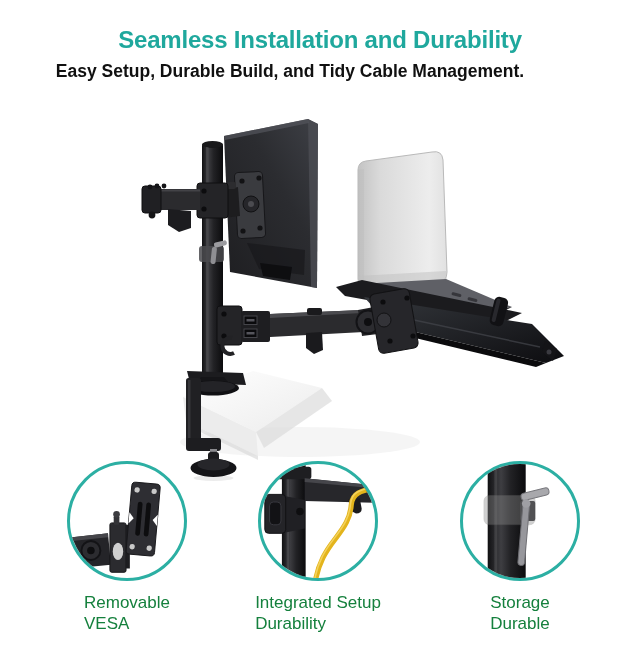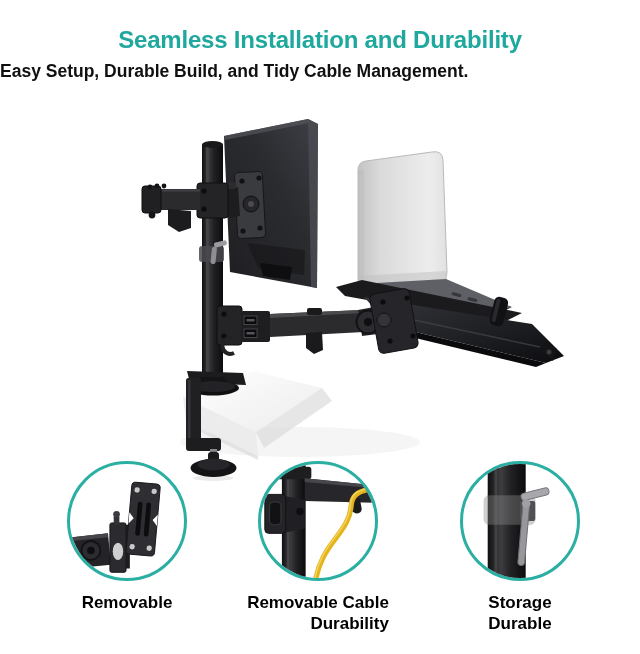--- a/index.html
+++ b/index.html
@@ -1,32 +1,32 @@
 <!DOCTYPE html>
 <html><head>
 <meta charset="utf-8">
 <style>
   html,body{margin:0;padding:0;background:#fff;}
   .page{position:relative;width:640px;height:654px;background:#fff;overflow:hidden;
         font-family:"Liberation Sans",sans-serif;}
   .title{position:absolute;top:26px;left:0;width:640px;text-align:center;margin:0;
          font-size:24px;font-weight:700;letter-spacing:-0.2px;color:#1FA89D;}
-  .subtitle{position:absolute;top:61px;left:0;width:580px;text-align:left;margin:0;
+  .subtitle{position:absolute;top:61px;left:0;width:580px;text-align:center;margin:0;
             font-size:17.5px;font-weight:700;color:#101010;}
   .hero{position:absolute;top:98px;left:0;width:640px;height:392px;}
   .features{position:absolute;top:461px;left:0;width:640px;height:190px;}
   .feature{position:absolute;width:200px;display:flex;flex-direction:column;align-items:center;}
   .f1{left:27px;top:0;}
   .f2{left:218px;top:0;}
   .f3{left:420px;top:0;}
   .circle{width:120px;height:120px;box-sizing:border-box;border:3.5px solid #2CAFA3;
           border-radius:50%;overflow:hidden;background:#fff;}
   .circle svg{display:block;width:100%;height:100%;}
-  .flabel{margin-top:11px;text-align:right;font-size:17px;line-height:21px;
-          font-weight:700;color:#000000;}
+  .flabel{margin-top:11px;text-align:left;font-size:17px;line-height:21px;
+          font-weight:400;color:#15803d;}
   .flabel span{display:block;}
 </style>
 </head>
 <body>
 
 <div class="page">
 
   <h1 class="title">Seamless Installation and Durability</h1>
   <p class="subtitle">Easy Setup, Durable Build, and Tidy Cable Management.</p>
 
@@ -210,20 +210,21 @@
               <circle cx="86" cy="28" r="2.8" fill="#c9c9c9"></circle>
             <circle cx="68" cy="88" r="2.8" fill="#c9c9c9"></circle>
               <circle cx="86" cy="88" r="2.8" fill="#c9c9c9"></circle>
             <rect x="70" y="40" width="5" height="36" rx="2.5" fill="#0d0d0f"></rect>
             <rect x="79" y="40" width="5" height="36" rx="2.5" fill="#0d0d0f"></rect>
           </g>
         </svg>
       </div>
       <div class="flabel">
         <span>Removable</span>
+        <span>VESA</span>
       </div>
     </div>
 
     <div class="feature f2">
       <div class="circle">
         <svg viewBox="0 0 120 120">
           <defs>
             <linearGradient id="c2p" x1="0" y1="0" x2="1" y2="0">
               <stop offset="0" stop-color="#101012"></stop>
                 <stop offset="0.35" stop-color="#3c3c40"></stop>
@@ -239,21 +240,21 @@
           <polygon points="26,34 46,38 46,68 26,72" fill="#202024"></polygon>
           <rect x="4" y="32" width="22" height="41" rx="4" fill="#242428" stroke="#101013"></rect>
           <rect x="9" y="40" width="12" height="24" rx="4" fill="#121215" stroke="#3a3a40" stroke-width="1"></rect>
           <circle cx="41" cy="50" r="4" fill="#0e0e10"></circle>
           <path d="M92,37 l12,-1 l2,11 q0,5 -6,5 l-6,-3 Z" fill="#1b1b1e"></path>
           <path d="M124,24 C104,28 96,31 95,43 C94,57 88,66 78,79 C68,92 61,103 57,124" fill="none" stroke="#E3B41C" stroke-width="5.5" stroke-linecap="round"></path>
           <path d="M124,24 C104,28 96,31 95,43 C94,57 88,66 78,79 C68,92 61,103 57,124" fill="none" stroke="#F4D25C" stroke-width="1.6" stroke-linecap="round" transform="translate(-0.8,-1)"></path>
         </svg>
       </div>
       <div class="flabel">
-        <span>Removable Cable</span>
+        <span>Integrated Setup</span>
         <span>Durability</span>
       </div>
     </div>
 
     <div class="feature f3">
       <div class="circle">
         <svg viewBox="0 0 120 120">
           <defs>
             <linearGradient id="c3p" x1="0" y1="0" x2="1" y2="0">
               <stop offset="0" stop-color="#101012"></stop>

